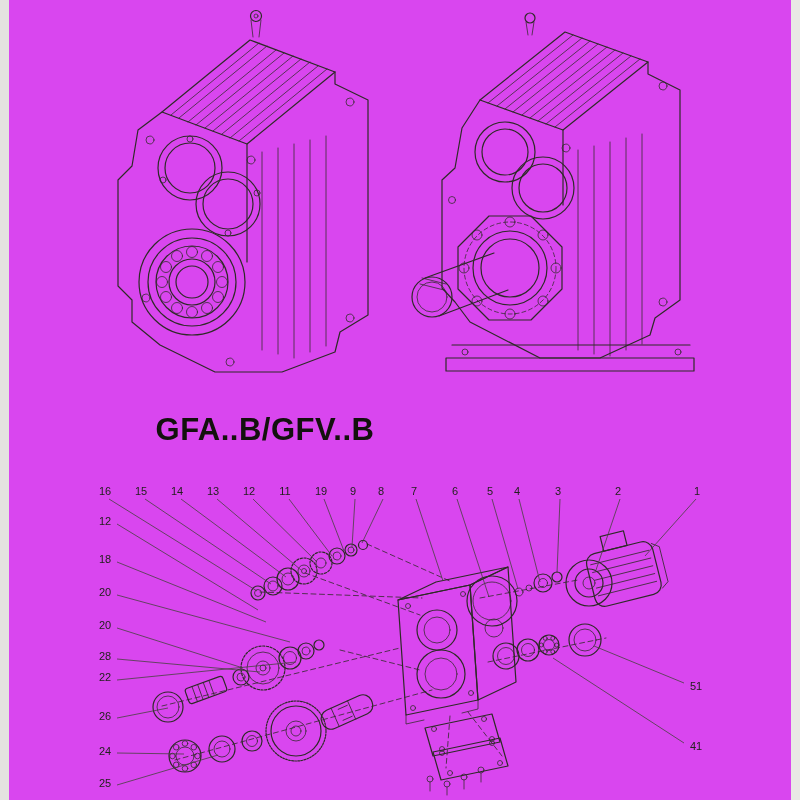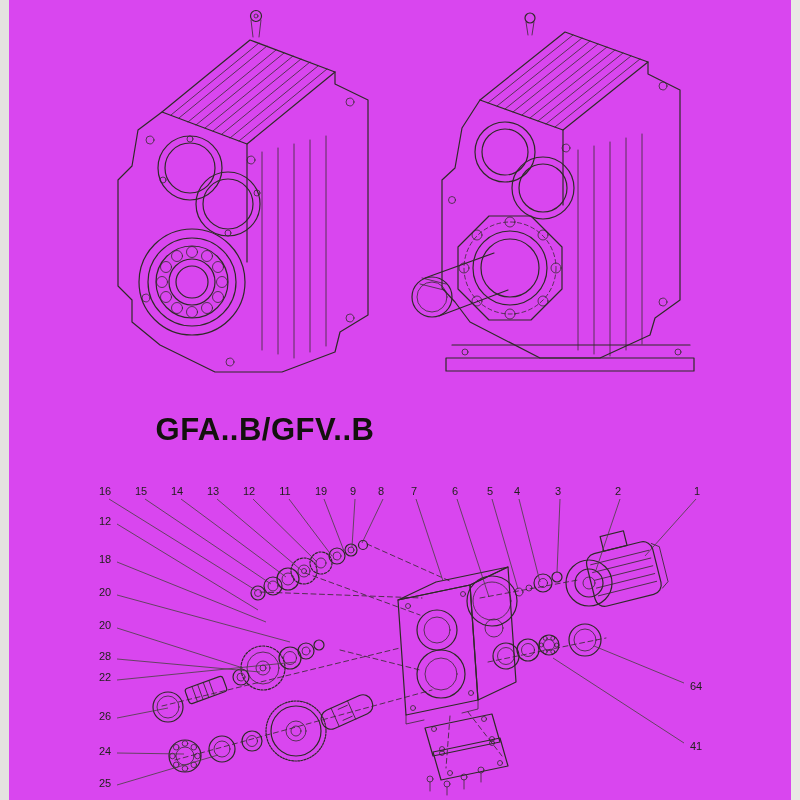--- a/index.html
+++ b/index.html
@@ -311,16 +311,16 @@
   <span class="co" style="left:105px;top:521px">12</span>
   <span class="co" style="left:105px;top:559px">18</span>
   <span class="co" style="left:105px;top:592px">20</span>
   <span class="co" style="left:105px;top:625px">20</span>
   <span class="co" style="left:105px;top:656px">28</span>
   <span class="co" style="left:105px;top:677px">22</span>
   <span class="co" style="left:105px;top:716px">26</span>
   <span class="co" style="left:105px;top:751px">24</span>
   <span class="co" style="left:105px;top:783px">25</span>
 
-  <span class="co" style="left:696px;top:686px">64</span>
+  <span class="co" style="left:696px;top:686px">51</span>
   <span class="co" style="left:696px;top:746px">41</span>
 
 </div>
 
 </body></html>

